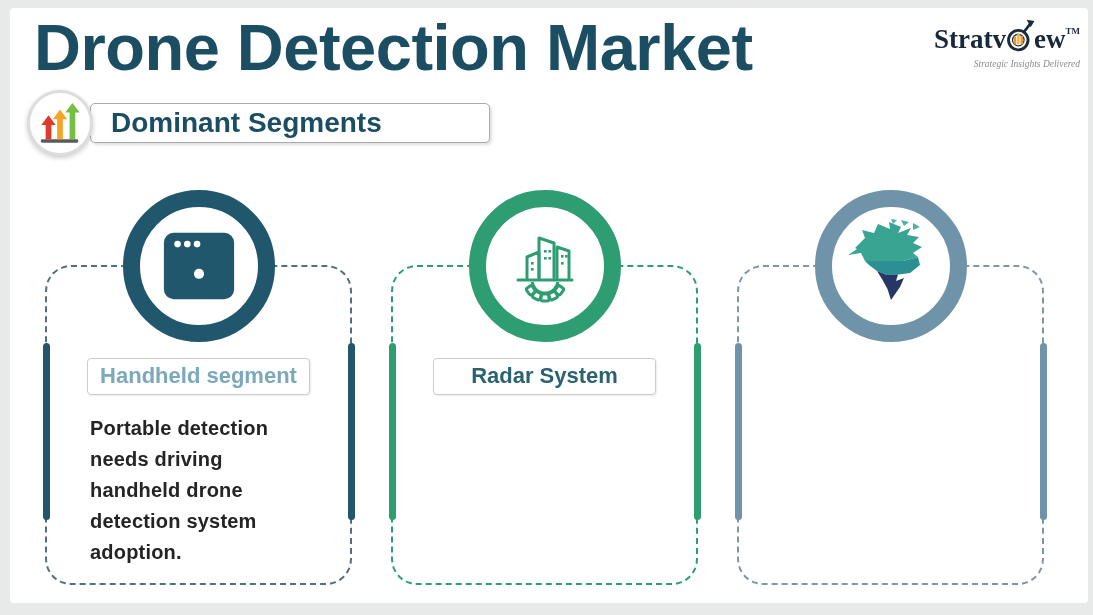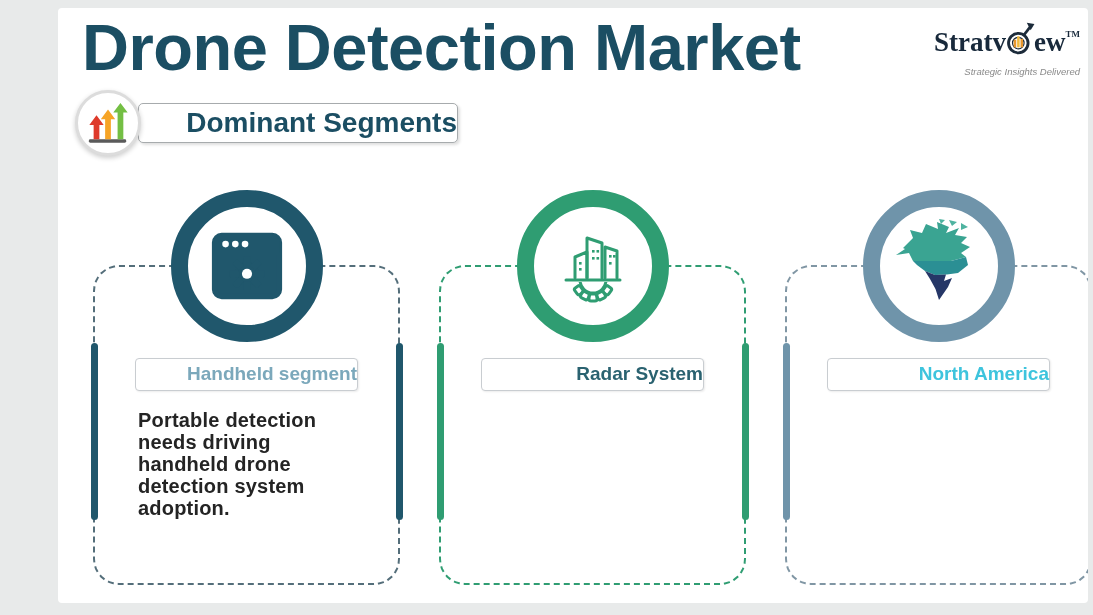--- a/index.html
+++ b/index.html
@@ -4,55 +4,55 @@
 <style>
   * { margin:0; padding:0; box-sizing:border-box; }
   html,body { width:1093px; height:615px; }
   body {
     background:#e8eaea;
     font-family:"Liberation Sans", sans-serif;
     position:relative;
   }
   .frame {
     position:absolute; left:10px; top:8px; right:5px; bottom:12px;
-    background:#ffffff; border-radius:4px; overflow:hidden;margin-left:48px;
+    background:#ffffff; border-radius:4px; overflow:hidden;
   }
   
   .page-title {
     position:absolute; left:24px; top:2px;
     font-size:65px; font-weight:bold; letter-spacing:-0.5px;
     color:#1b4e63;
   }
   .badge-circle {
     position:absolute; left:17px; top:82px; width:66px; height:66px;
     background:#fff; border:3px solid #dcdcdc; border-radius:50%;
     box-shadow:0 2px 5px rgba(0,0,0,0.20);
     display:flex; align-items:center; justify-content:center; z-index:3;
   }
   .badge-label {
-    position:absolute; left:80px; top:95px; width:320px; height:40px;
+    position:absolute; left:80px; top:95px; width:400px; height:40px;
     background:#fff; border:1.5px solid #a7abad; border-radius:5px;
     box-shadow:2px 2px 3px rgba(0,0,0,0.13);
     font-size:28px; font-weight:bold; color:#1b4e63;
-    line-height:37px; padding-left:20px; z-index:2;text-align:right;
+    line-height:37px; padding-left:20px; z-index:2;
   }
   
   .logo { position:absolute; right:8px; top:6px; width:150px; text-align:right; }
   .logo-line1 {
     font-family:"Liberation Serif", serif; font-size:27px; font-weight:bold;
-    color:#18293b; white-space:nowrap; line-height:41px;
+    color:#18293b; white-space:nowrap; line-height:34px;
   }
   .logo-line1 svg { vertical-align:-4px; margin:0 -1px; }
   .logo-tm { font-size:9px; vertical-align:14px; letter-spacing:0; }
   .logo-line2 {
     font-family:"Liberation Serif", serif; font-size:22px; font-weight:bold;
     color:#e03a2b; line-height:22px; margin-top:0px;
   }
   .logo-tagline {
-    font-family:Liberation Sans, sans-serif; font-style:italic;
+    font-family:Liberation Serif, serif; font-style:italic;
     font-size:9.5px; color:#8a8a8a; margin-top:3px;
   }
   
   .card {
     position:absolute; top:257px; width:307px; height:320px;
     border:2px dashed var(--dash); border-radius:26px;
     padding-top:84px;
   }
   .card-1 { left:35px; }
   .card-2 { left:381px; }
@@ -70,26 +70,26 @@
   .bar-left  { left:-4.5px; }
   .bar-right { right:-4.5px; }
   .seg-category {
     text-align:center; font-size:18px; font-weight:bold;
     letter-spacing:0.4px; color:#3a3a3a;
   }
   .seg-box {
     width:223px; margin:7px auto 0; background:#fff;
     border:1px solid #c9cdd1; border-radius:4px;
     box-shadow:1px 1px 2px rgba(0,0,0,0.08);
-    text-align:right; font-size:19px; font-weight:bold;
+    text-align:center; font-size:22px; font-weight:bold;
     color:var(--seg); padding:4px 0 5px;
   }
   .seg-body {
     margin:18px 24px 0 43px;
-    font-size:20px; font-weight:600; line-height:22px;
+    font-size:20px; font-weight:600; line-height:31px;
     color:#242424; white-space:pre-line; letter-spacing:0.2px;
   }
   .icon-fill   { fill:var(--accent); }
   .icon-stroke { stroke:var(--accent); fill:none; stroke-width:3; stroke-linejoin:round; stroke-linecap:round; }
 </style>
 </head>
 <body>
 
 <div class="frame">
 
@@ -194,16 +194,15 @@
     <div class="circle">
       <svg width="100" height="100" viewBox="0 0 100 100">
         <path fill="#3aa492" d="M14 32 L24 22 L21 14 L33 17 L37 8 L49 13 L48 6 L60 11 L57 17 L70 12 L66 19 L78 21 L72 27 L81 31 L72 37 L77 41 L62 45 L24 45 L20 37 L7 39 L16 33 Z"></path>
         <path fill="#4fb3a0" d="M60 4 L68 6 L63 10 Z M72 7 L79 11 L72 14 Z M50 3 L56 4 L52 8 Z"></path>
         <path fill="#2b8f94" d="M24 45 L62 45 L77 41 L79 49 L69 57 L58 58.5 L46 59 L36 55 L28 49 Z"></path>
         <path fill="#263767" d="M36 55 L46 59 L57 58.5 L55 65 L63 62 L59 71 L50 84 L46.5 73 L41 63 Z"></path>
       </svg>
     </div>
     <div class="bar bar-left"></div>
     <div class="bar bar-right"></div>
-    <div class="seg-box">North America</div>
   </div>
 
 </div>
 
 </body></html>

